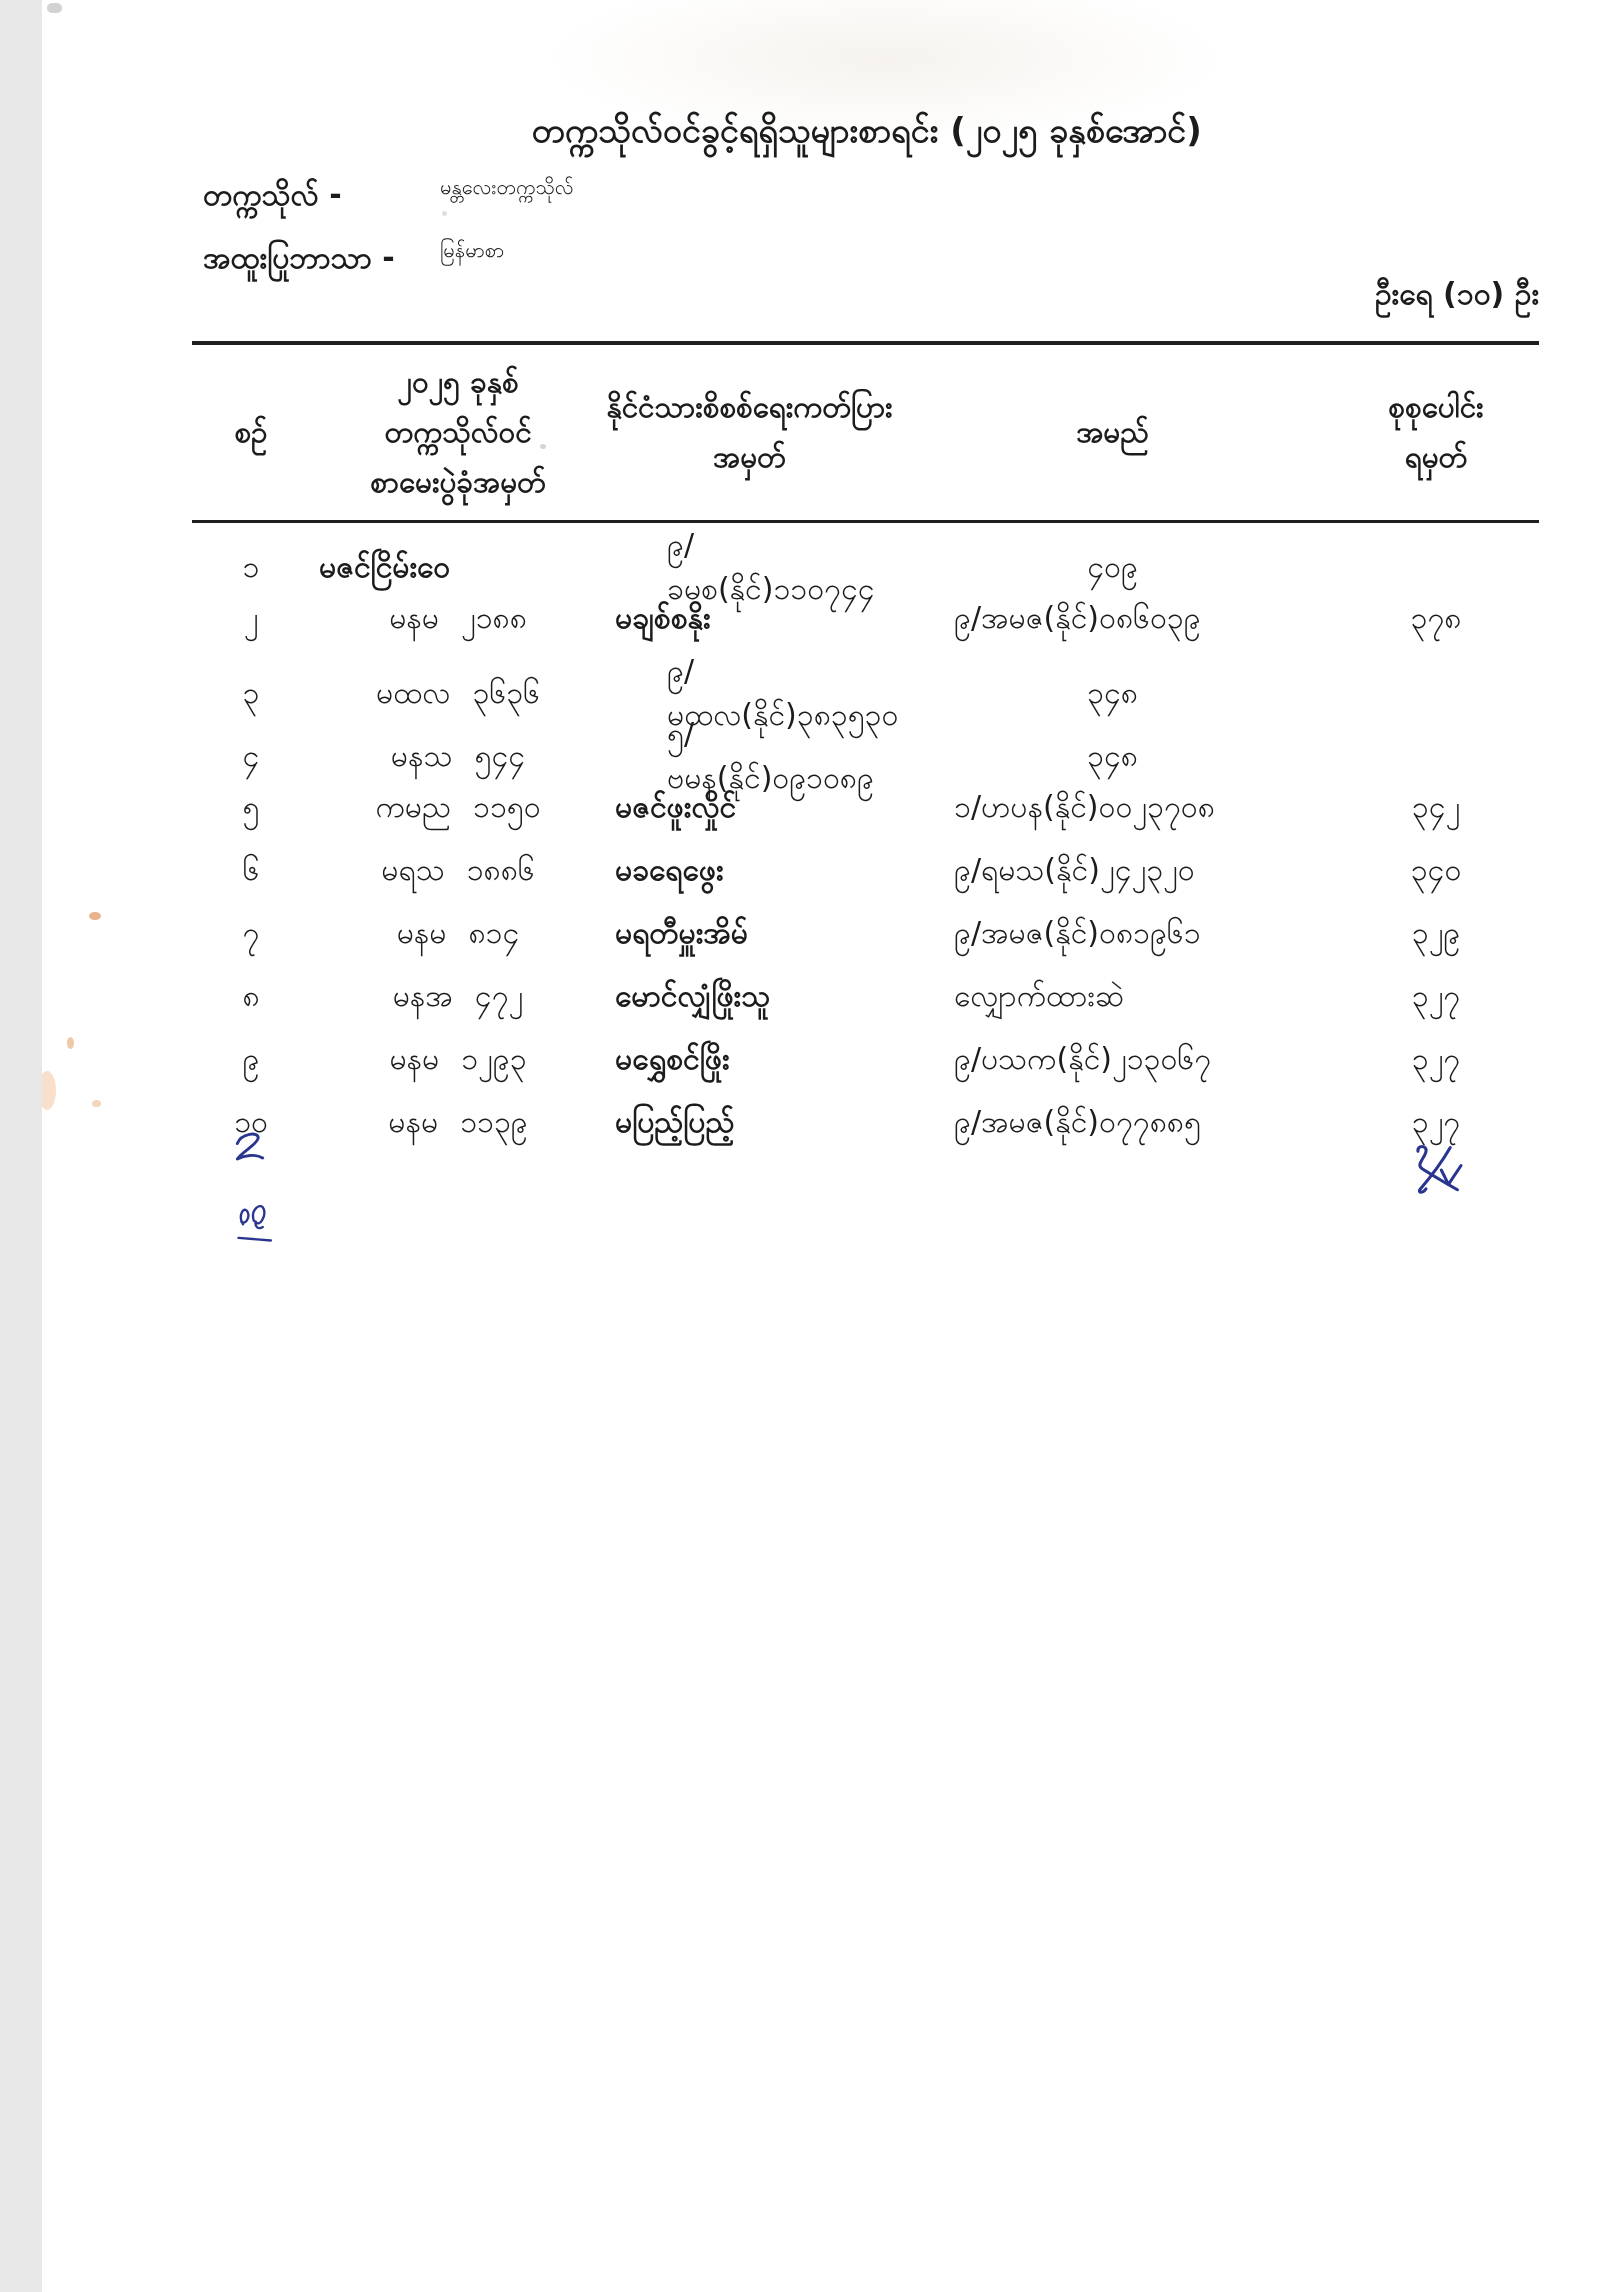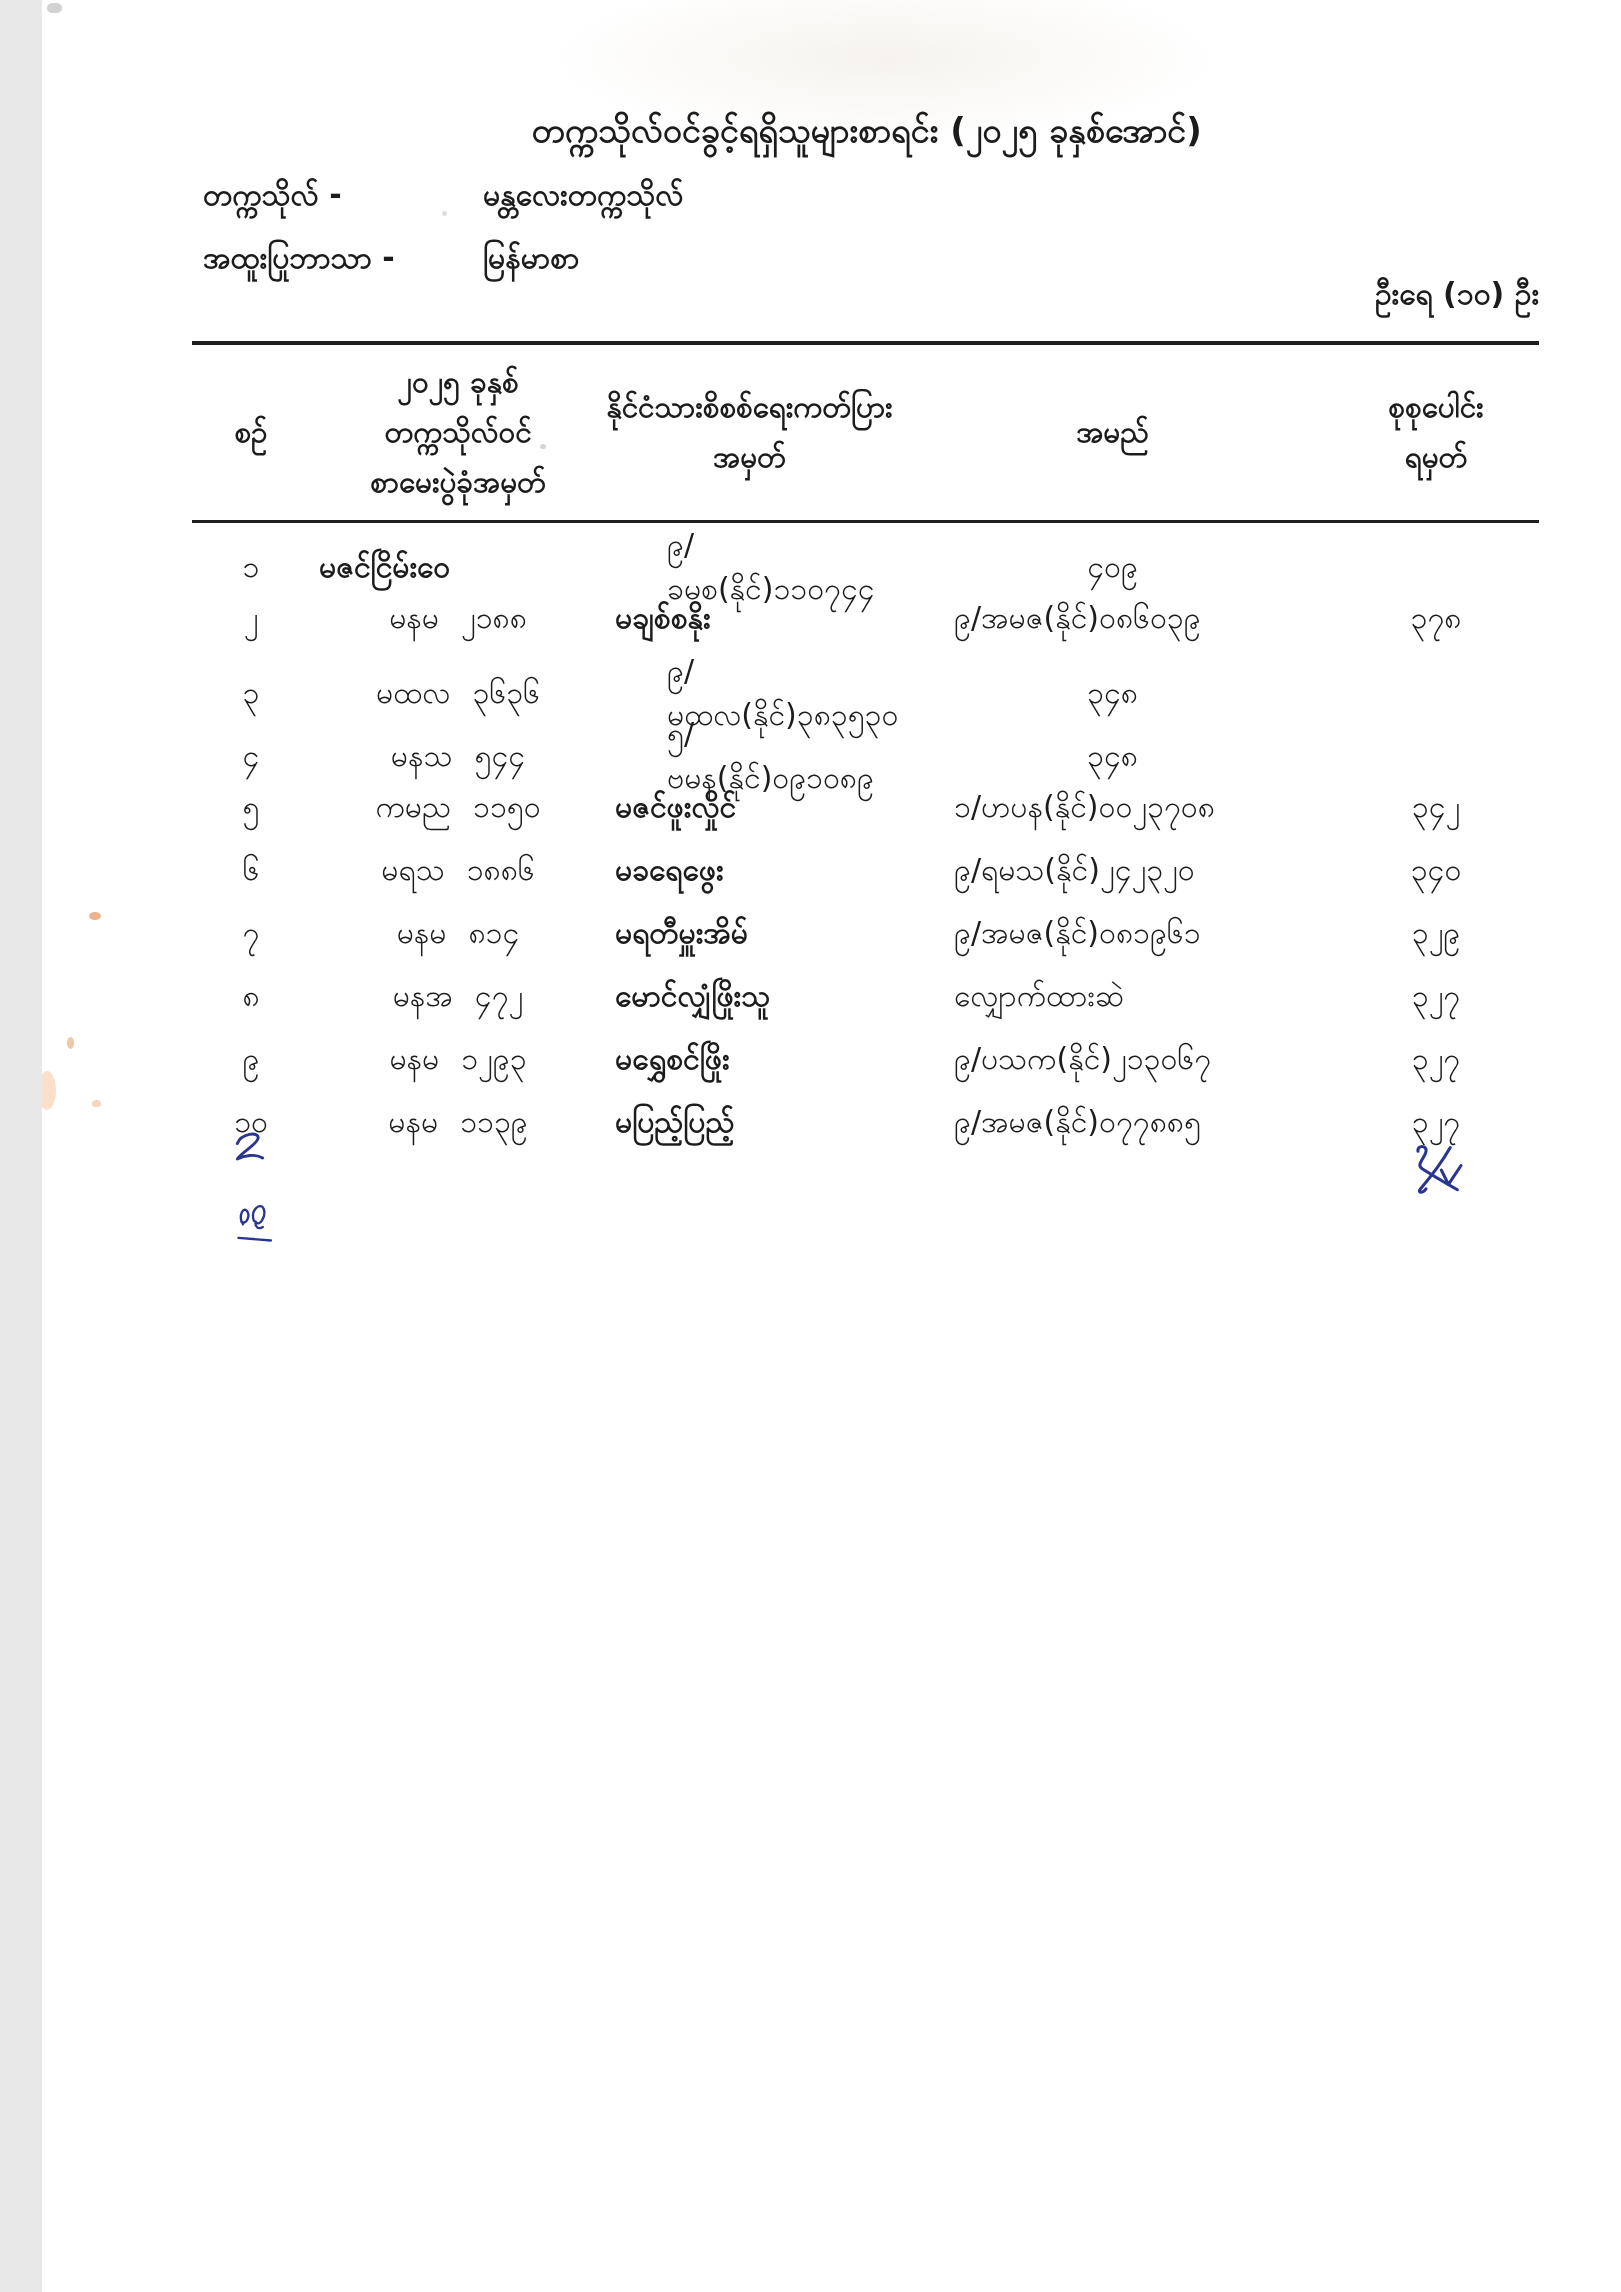--- a/index.html
+++ b/index.html
@@ -23,21 +23,21 @@
   .speck2{left:25px;top:1037px;width:7.2px;height:11.6px;background:#e09a5f;opacity:.55;}
   .speck3{left:-3.6px;top:1071px;width:18px;height:39px;background:#f2c29a;opacity:.5;}
   .speck4{left:50px;top:1100px;width:9px;height:7.2px;background:#e8ad77;opacity:.5;}
 
   .title{
     position:absolute;top:106px;left:0;width:1621px;text-align:center;
     transform:translateX(14.3px);
     font-size:34px;font-weight:bold;line-height:1.45;
   }
   .field-label{position:absolute;left:161px;font-size:30px;font-weight:bold;line-height:1.5;}
-  .field-value{position:absolute;left:441px;font-size:30px;font-weight:bold;line-height:1.5;}
+  .field-value{position:absolute;left:398px;font-size:20px;font-weight:normal;line-height:1.5;}
   .fy1{top:172px;} .fy2{top:235px;}
   .count{
     position:absolute;top:270px;right:124px;
     font-size:30px;font-weight:bold;line-height:1.6;text-align:right;
   }
 
   .table{position:absolute;left:150px;top:341px;width:1347px;}
   .rule{height:3.6px;background:#1f1f1f;}
   .thead{
     display:grid;grid-template-columns:118px 296px 287px 439px 208px;

